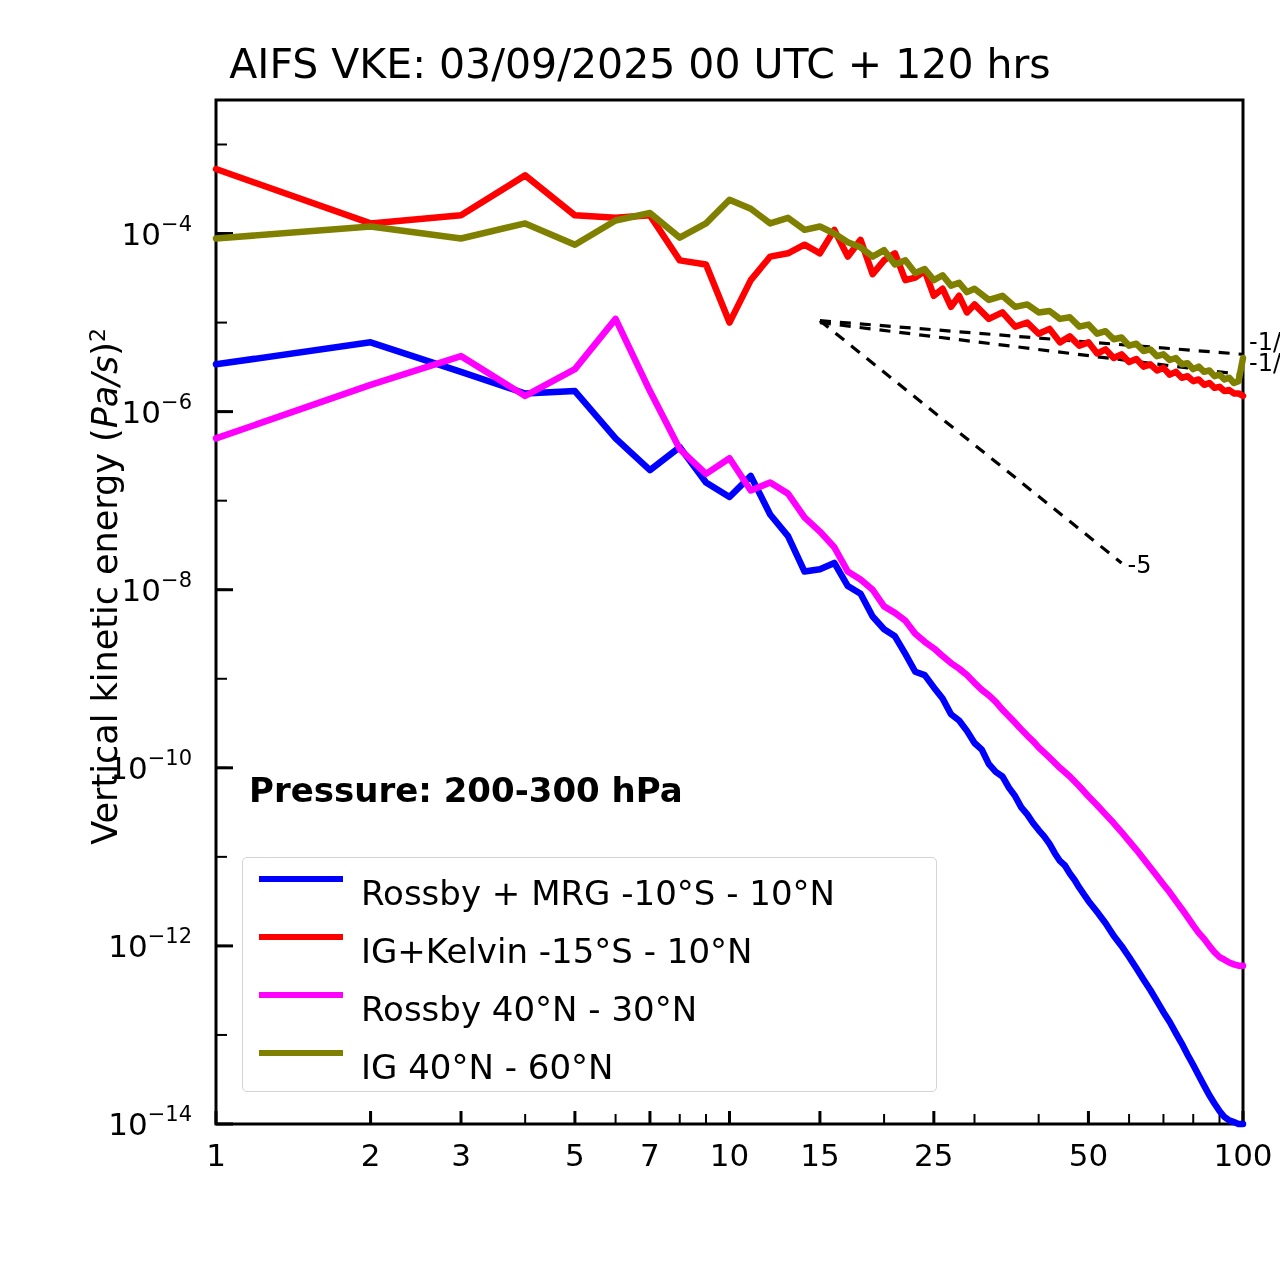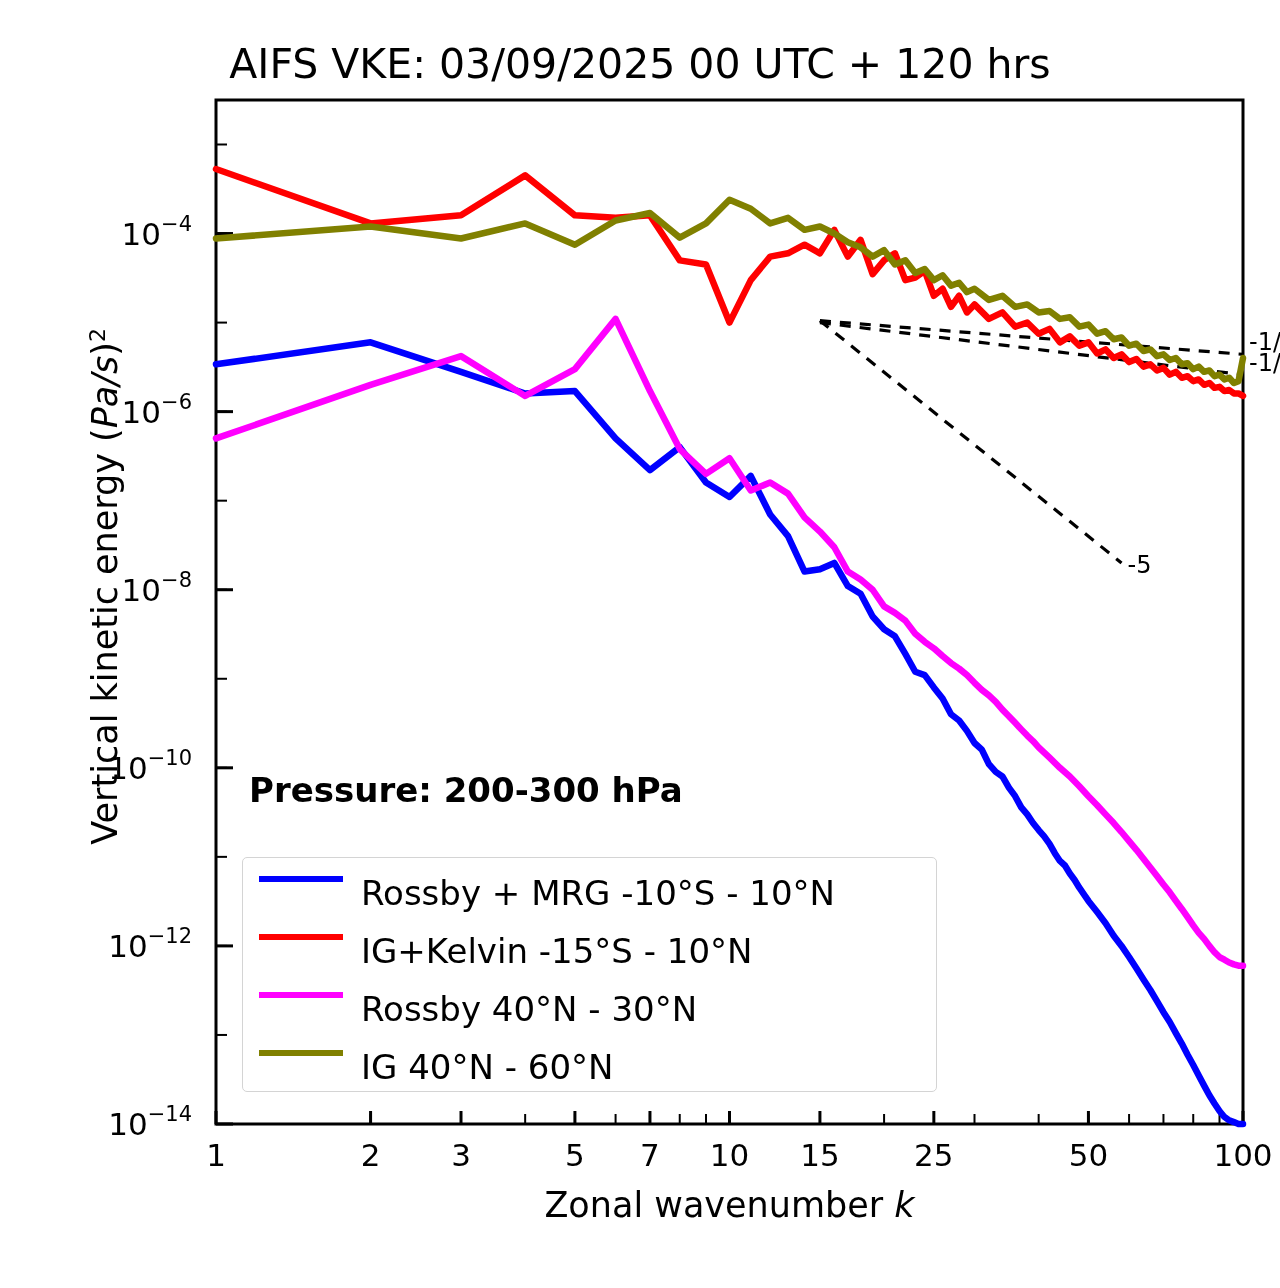--- a/index.html
+++ b/index.html
@@ -20,21 +20,20 @@
   .legswatch{width:84px;height:6px;margin-right:18px;flex:none;}
   .legtext{font-size:34px;color:#000;white-space:nowrap;line-height:1;}
 </style>
 </head>
 <body>
 
 <div id="figure">
   <div class="ttl">AIFS VKE: 03/09/2025 00 UTC + 120 hrs</div>
 
   <div class="ylab">Vertical kinetic energy (<i>Pa/s</i>)<sup style="font-size:22px">2</sup></div>
-  <div class="xlab">Zonal wavenumber <i>k</i></div>
 
   <svg id="plot" width="1280" height="1288">
       <rect x="216" y="100" width="1027" height="1024" fill="none" stroke="#000" stroke-width="3"></rect>
       <line x1="216" y1="1124" x2="216" y2="1114" stroke="#000" stroke-width="2"></line>
       <line x1="370.57890277345433" y1="1124" x2="370.57890277345433" y2="1114" stroke="#000" stroke-width="2"></line>
       <line x1="461.0017642985466" y1="1124" x2="461.0017642985466" y2="1114" stroke="#000" stroke-width="2"></line>
       <line x1="525.1578055469087" y1="1124" x2="525.1578055469087" y2="1114" stroke="#000" stroke-width="2"></line>
       <line x1="574.9210972265457" y1="1124" x2="574.9210972265457" y2="1114" stroke="#000" stroke-width="2"></line>
       <line x1="615.580667072001" y1="1124" x2="615.580667072001" y2="1114" stroke="#000" stroke-width="2"></line>
       <line x1="649.9578435473209" y1="1124" x2="649.9578435473209" y2="1114" stroke="#000" stroke-width="2"></line>

